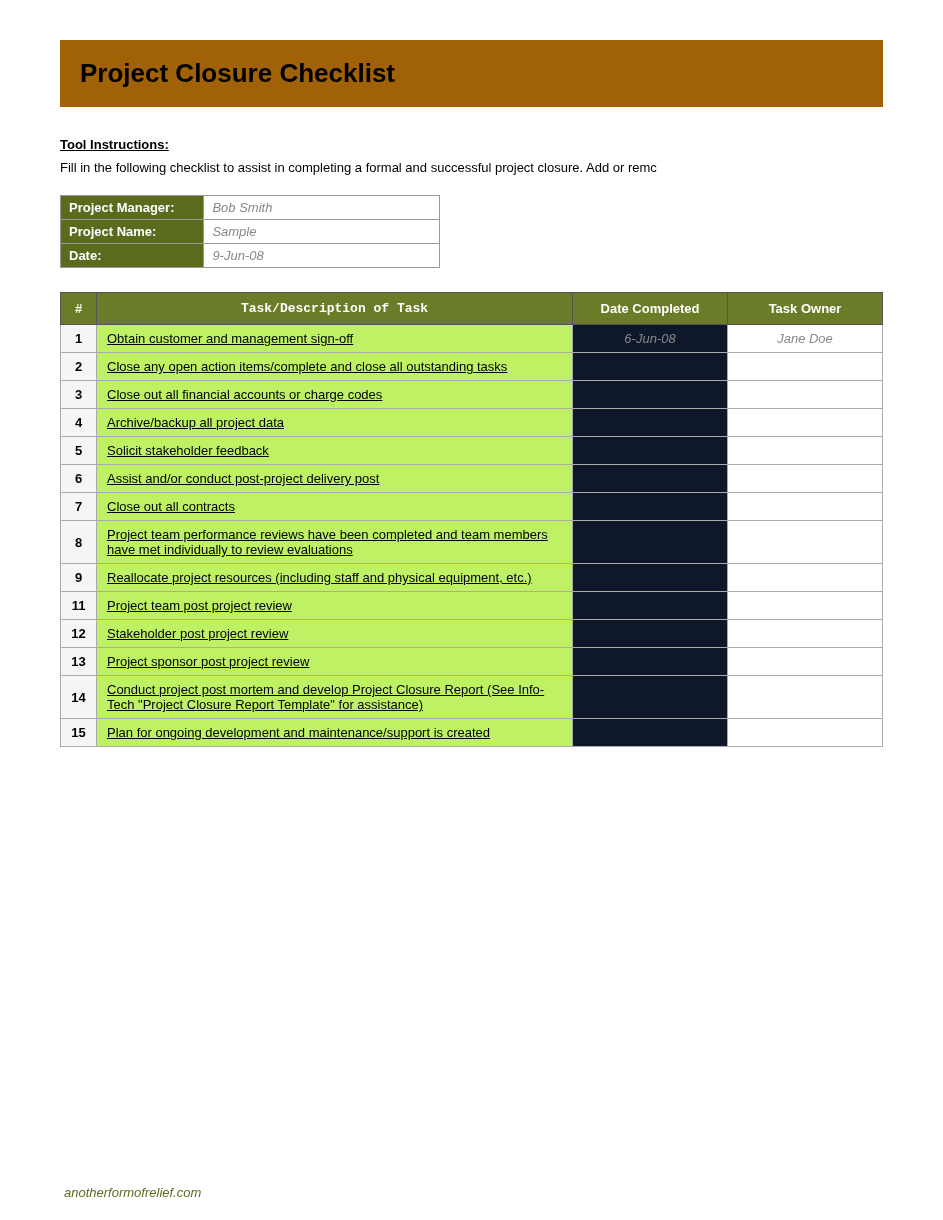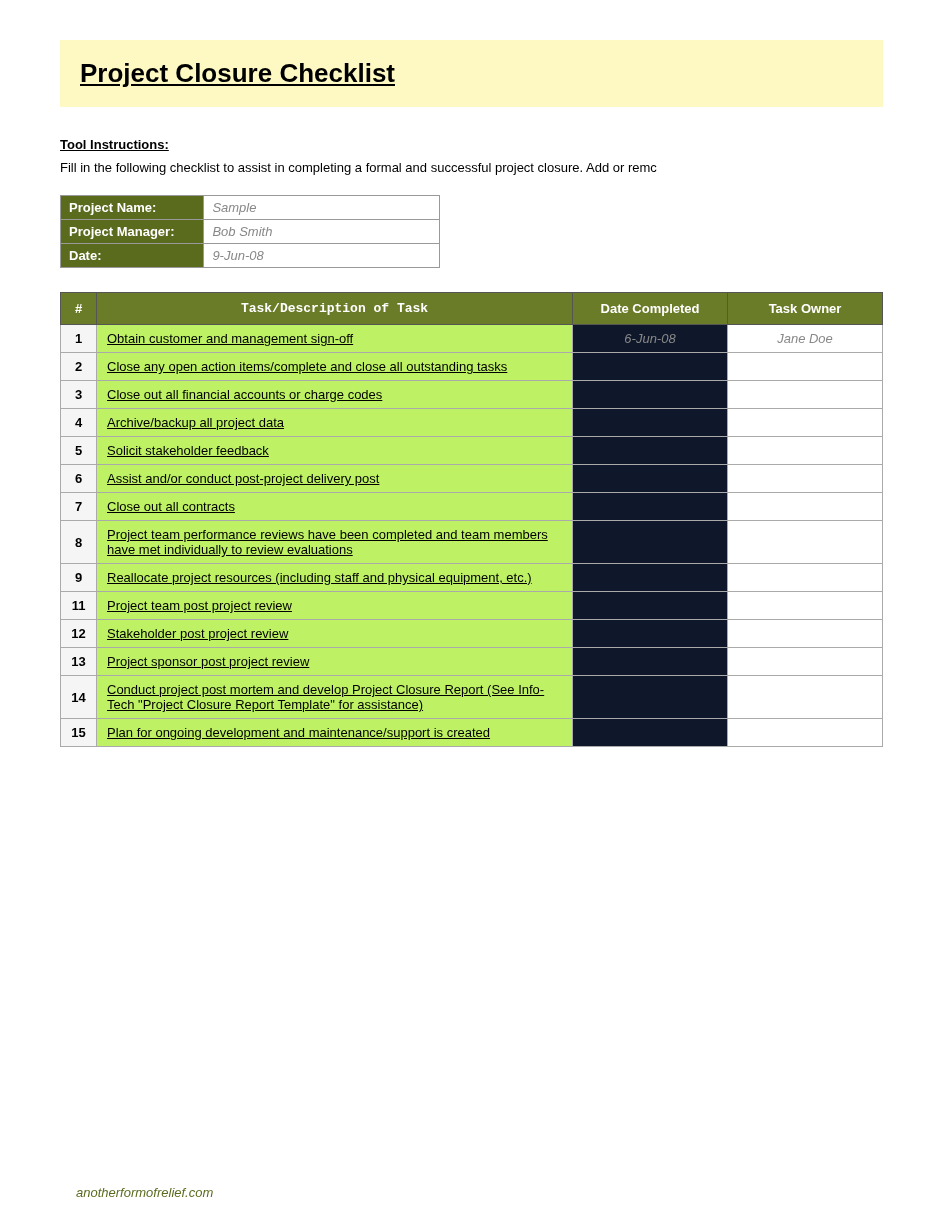--- a/index.html
+++ b/index.html
@@ -9,24 +9,23 @@
       font-size: 13px;
       color: #000;
       width: 943px;
       min-height: 1220px;
       position: relative;
     }
     .page {
       padding: 40px 60px 60px 60px;
     }
     .title-bar {
-      background: #fef9c3;
+      background: #a16207;
       padding: 18px 20px;
       margin-bottom: 30px;
-      text-decoration: underline;
     }
     .title-bar h1 {
       font-size: 26px;
       font-weight: bold;
       color: #000;
     }
     .instructions-section {
       margin-bottom: 20px;
     }
     .instructions-title {
@@ -117,21 +116,21 @@
     .checklist-table td.owner-cell {
       background: #fff;
       text-align: center;
       color: #888;
       font-style: italic;
       width: 155px;
     }
     .footer {
       position: absolute;
       bottom: 20px;
-      left: 76px;
+      left: 64px;
       font-size: 13px;
       color: #5a6b1e;
       font-style: italic;
     }
   </style>
 </head>
 <body>
 
 <div class="page">
   <div class="title-bar">
@@ -139,26 +138,26 @@
   </div>
 
   <div class="instructions-section">
     <div class="instructions-title">Tool Instructions:</div>
     <div class="instructions-text">Fill in the following checklist to assist in completing a formal and successful project closure. Add or remc</div>
   </div>
 
   <table class="project-info-table">
     <tbody id="project-info-body">
         <tr>
+          <td class="label-cell">Project Manager:</td>
+          <td class="value-cell">Bob Smith</td>
+        </tr>
+        <tr>
           <td class="label-cell">Project Name:</td>
           <td class="value-cell">Sample</td>
-        </tr>
-        <tr>
-          <td class="label-cell">Project Manager:</td>
-          <td class="value-cell">Bob Smith</td>
         </tr>
         <tr>
           <td class="label-cell">Date:</td>
           <td class="value-cell">9-Jun-08</td>
         </tr>
       </tbody>
   </table>
 
   <table class="checklist-table">
     <thead>

